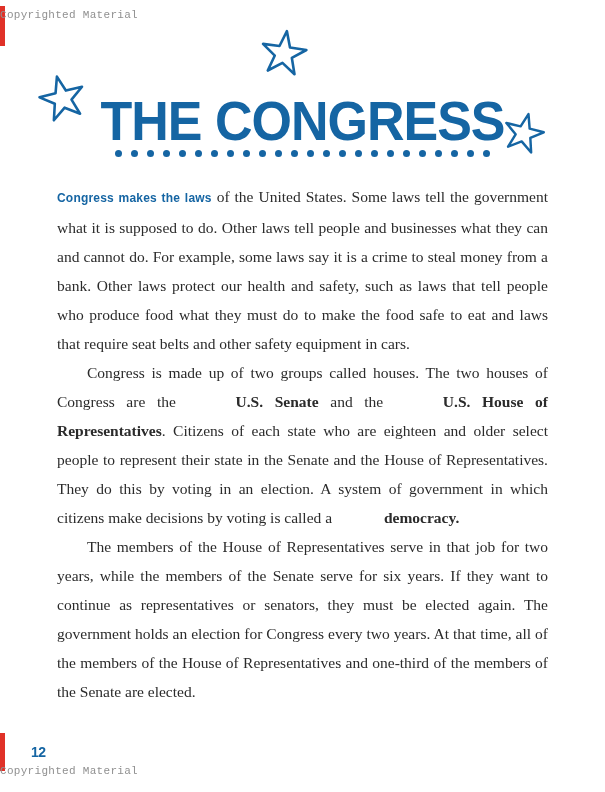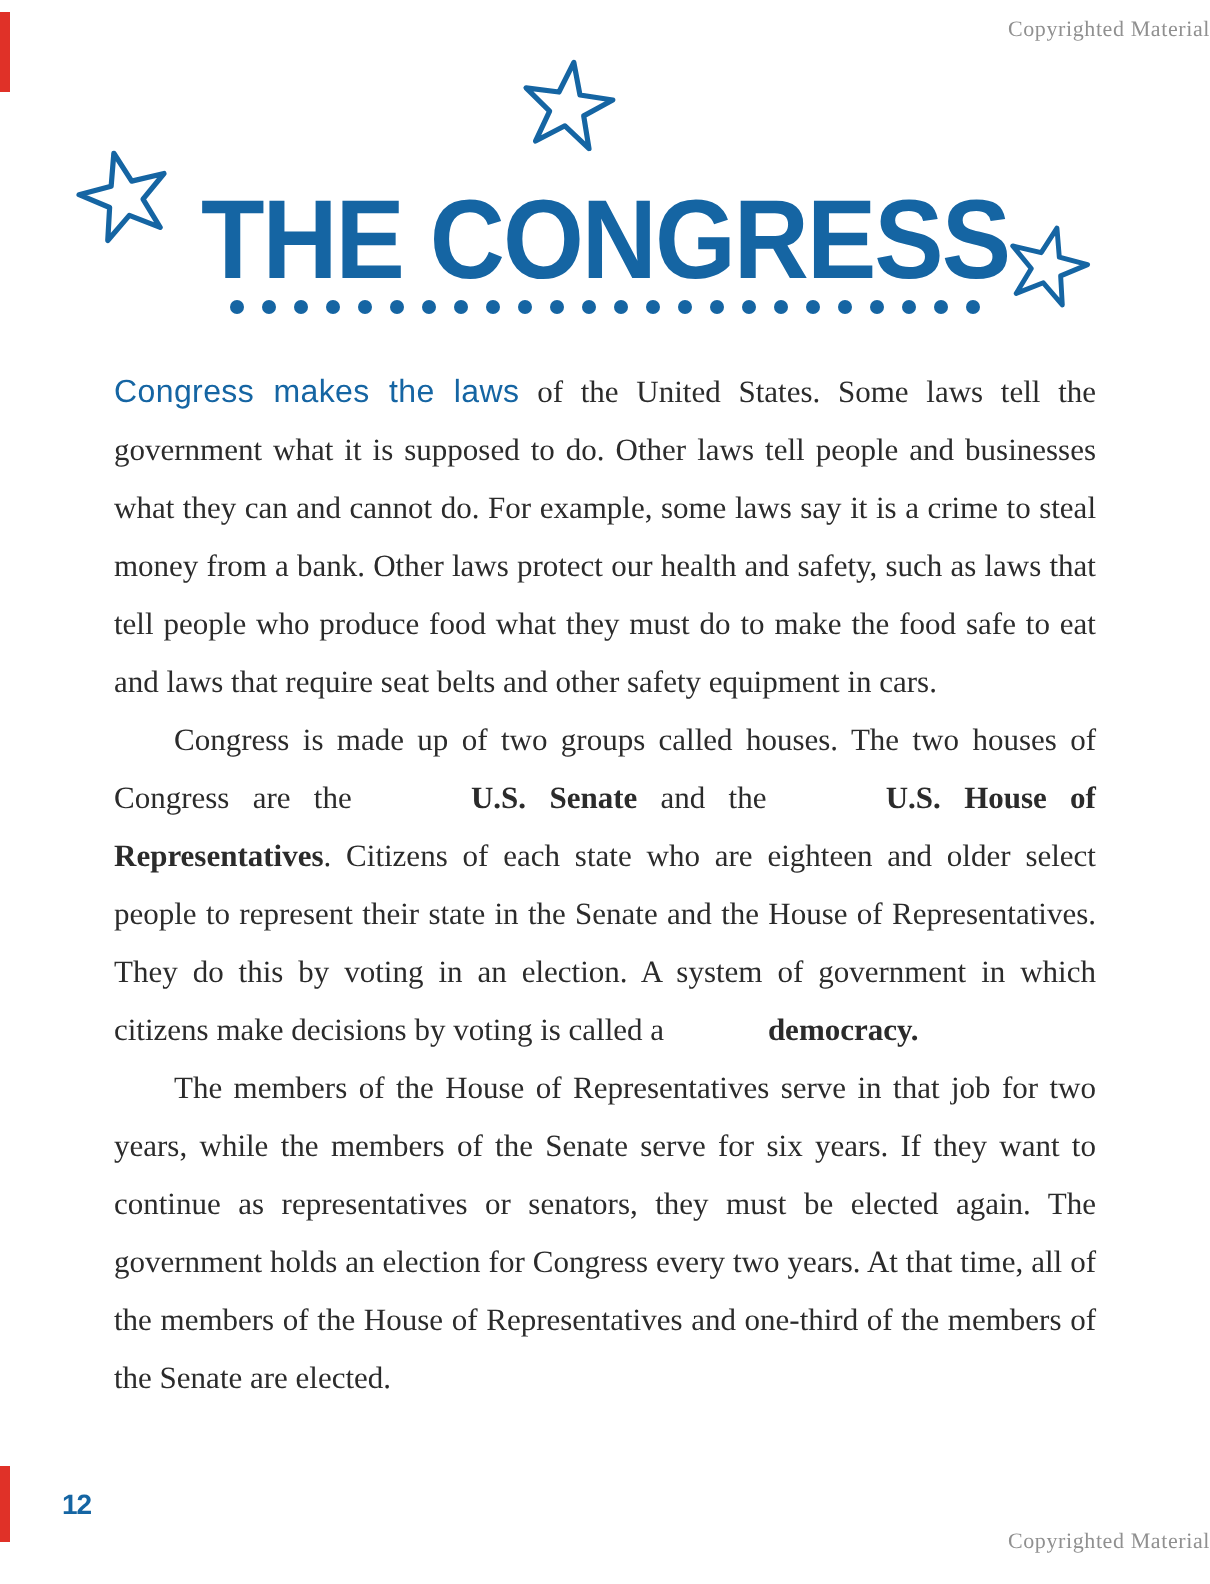--- a/index.html
+++ b/index.html
@@ -2,22 +2,22 @@
 <html><head>
 <meta charset="utf-8">
 <style>
   html,body{margin:0;padding:0;}
   body{
     width:605px;height:792px;position:relative;background:#ffffff;
     font-family:"Liberation Serif", serif;overflow:hidden;
     --accent:#1565a3;--red:#e03128;--ink:#2b2b2b;--gray:#909090;
   }
   .copyright{
-    position:absolute;left:0;width:605px;text-align:right;
-    font-family:Liberation Serif, serif;font-size:11px;color:var(--gray);
+    position:absolute;left:0;width:605px;text-align:left;
+    font-family:Liberation Mono, monospace;font-size:11px;color:var(--gray);
     letter-spacing:0.3px;
   }
   .copyright.top{top:9px;}
   .copyright.bottom{top:765px;}
   .redbar{position:absolute;left:0;width:5px;background:var(--red);}
   .redbar.top{top:6px;height:40px;}
   .redbar.bottom{top:733px;height:38px;}
   .star{position:absolute;}
   .star svg{display:block;}
   .star.s-top{left:258px;top:27px;transform:rotate(8deg);}
@@ -34,22 +34,22 @@
     display:flex;justify-content:center;gap:9px;
   }
   .dot{width:7px;height:7px;border-radius:50%;background:var(--accent);}
   .body-text{
     position:absolute;left:57px;top:182px;width:491px;
     font-size:15.5px;line-height:29px;color:var(--ink);text-align:justify;
   }
   .body-para{margin:0;}
   .body-para.indent{text-indent:30px;}
   .seg-lead-blue{
-    font-family:"Liberation Sans", sans-serif;font-weight:normal;
-    color:var(--accent);font-size:16px;letter-spacing:0.2px;
+    font-family:"Liberation Sans", sans-serif;font-weight:bold;
+    color:var(--accent);font-size:12px;letter-spacing:0.2px;
   }
   .seg-bold{font-weight:bold;margin-left:48px;}
   .page-number{
     position:absolute;left:31px;top:744px;
     font-family:"Liberation Sans", sans-serif;font-weight:bold;
     font-size:14px;color:var(--accent);letter-spacing:-0.5px;text-align:center;
   }
 </style>
 </head>
 <body style="--accent: #1565a3; --red: #e03128; --ink: #2b2b2b; --gray: #909090;">

